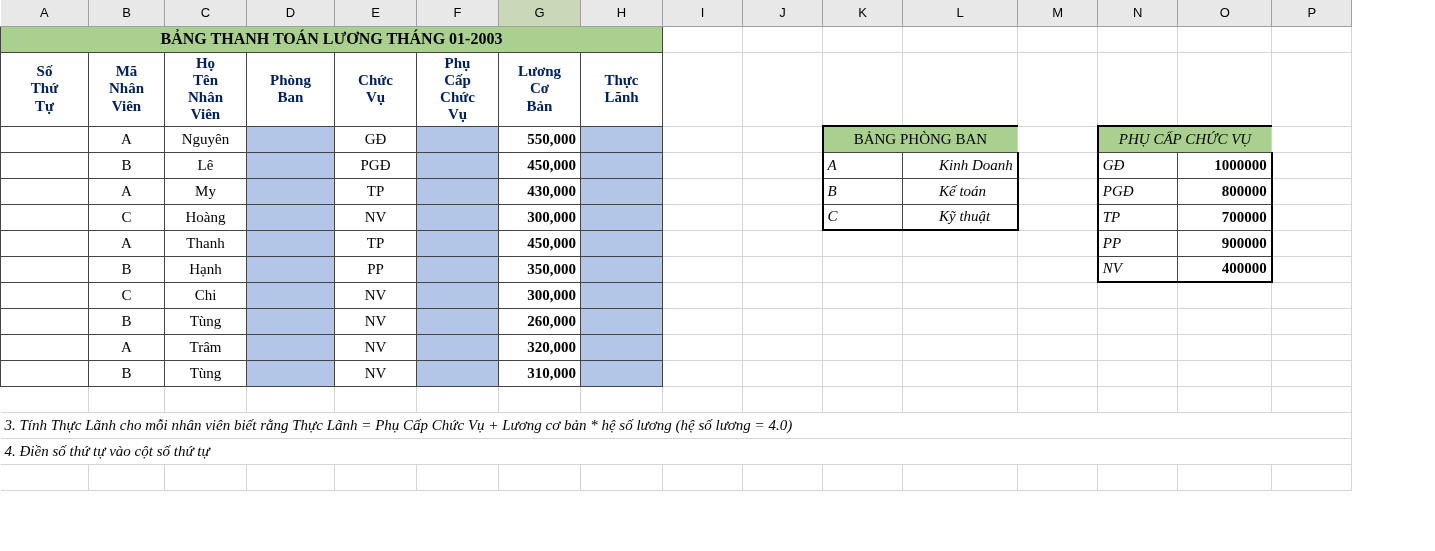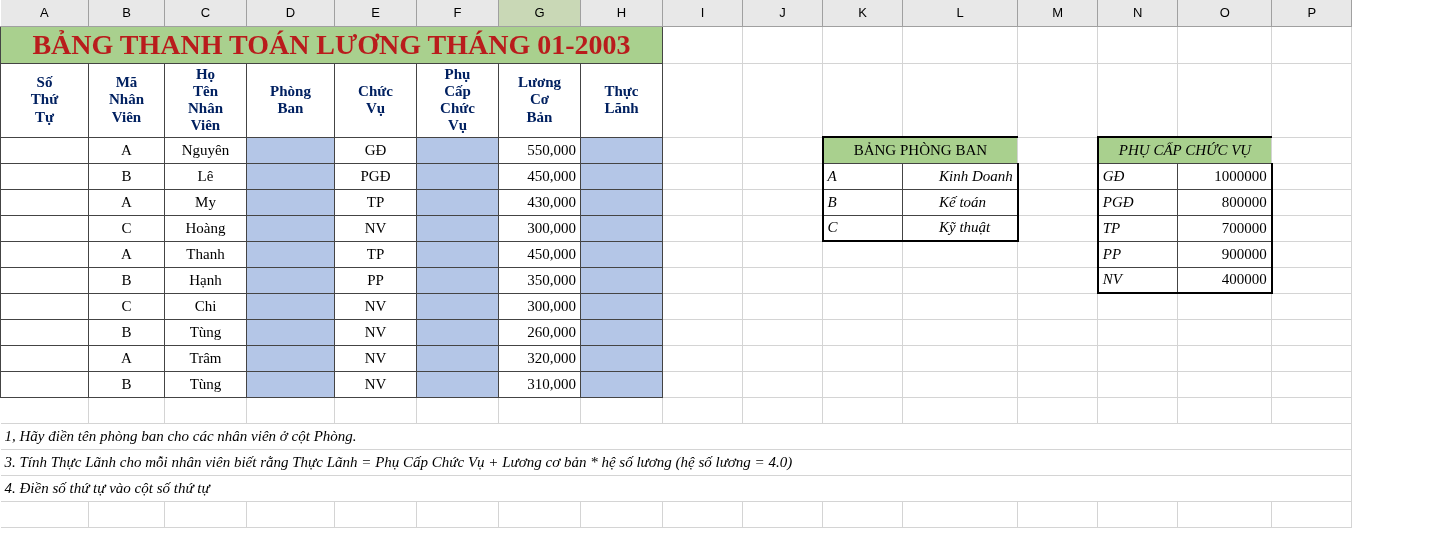--- a/index.html
+++ b/index.html
@@ -31,23 +31,23 @@
   }
   .colhdr.sel { background: #c9d8b6; }
   
   .cA{width:88px}.cB{width:76px}.cC{width:82px}.cD{width:88px}
   .cE{width:82px}.cF{width:82px}.cG{width:82px}.cH{width:82px}
   .cI{width:80px}.cJ{width:80px}.cK{width:80px}.cL{width:100px}
   .cM{width:80px}.cN{width:80px}.cO{width:88px}.cP{width:80px}
 
   .title {
     background: #a9d08e;
-    color: #b91c1c;
+    color: #000000;
     font-weight: bold;
-    font-size: 28px;
+    font-size: 16px;
     text-align: center;
     border: 1px solid #444;
   }
   .hdr {
     color: #002060;
     font-weight: bold;
     text-align: center;
     vertical-align: middle;
     border: 1px solid #444;
     height: 64px;
@@ -56,21 +56,21 @@
   }
   .b-all { border: 1px solid #444 !important; }
   .b-table-right { border-right: 1px solid #444; }
   .b-table-bottom { border-bottom: 1px solid #444; margin-left: 16px; }
   .b-thick-top { border-top: 2px solid #000; }
   .b-thick-left { border-left: 2px solid #000; }
   .b-thick-right { border-right: 2px solid #000; padding-left: 36px; }
   .b-thick-bottom { border-bottom: 2px solid #000; }
   .shade { background: #b4c6e7; }
   .ta-c { text-align: center; }
-  .ta-r { text-align: right; }
+  .ta-r { text-align: right; font-weight: bold; }
   .ta-l { text-align: left; font-style: italic; }
   .greenhdr {
     background: #a9d08e;
     text-align: center;
     font-family: "Times New Roman", serif;
   }
   .instr { font-family: "Times New Roman", serif; }
 </style>
 </head>
 <body>
@@ -334,23 +334,20 @@
         <td class="cell "></td>
         <td class="cell "></td>
         <td class="cell "></td>
         <td class="cell "></td>
         <td class="cell "></td>
         <td class="cell "></td>
         <td class="cell "></td>
         <td class="cell "></td>
       </tr>
       <tr>
-        <td class="cell instr ta-l" colspan="16" style="white-space: nowrap;">1, Hãy điền tên phòng ban cho các nhân viên ở cột Phòng.</td>
-      </tr>
-      <tr>
         <td class="cell instr ta-l" colspan="16" style="white-space: nowrap;">3. Tính Thực Lãnh cho mỗi nhân viên biết rằng Thực Lãnh = Phụ Cấp Chức Vụ + Lương cơ bản * hệ số lương (hệ số lương = 4.0)</td>
       </tr>
       <tr>
         <td class="cell instr ta-l" colspan="16" style="white-space: nowrap; margin-top: 9px;">4. Điền số thứ tự vào cột số thứ tự</td>
       </tr>
       <tr>
         <td class="cell "></td>
         <td class="cell "></td>
         <td class="cell "></td>
         <td class="cell "></td>

